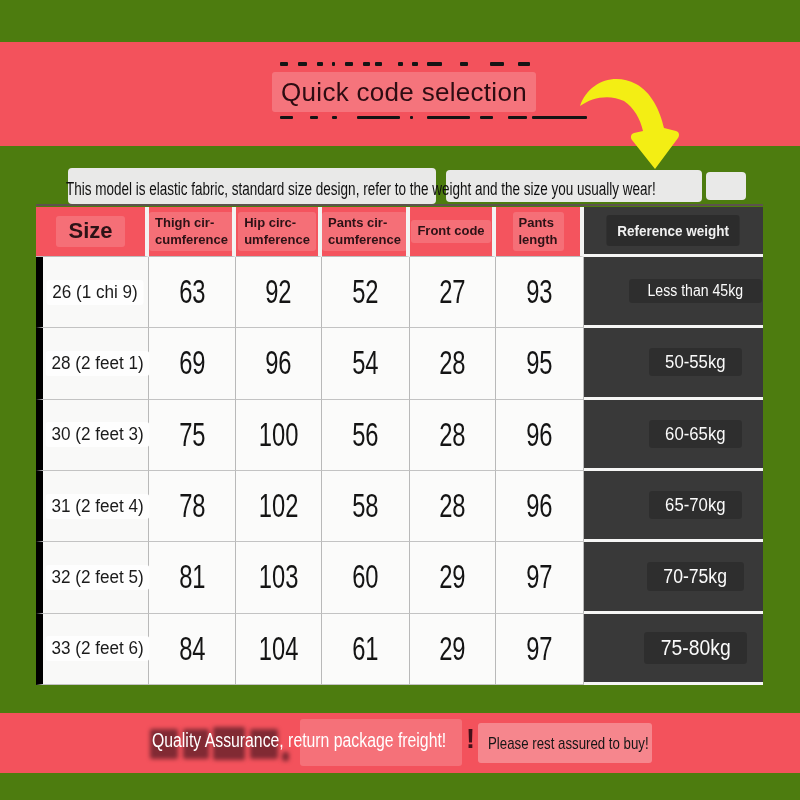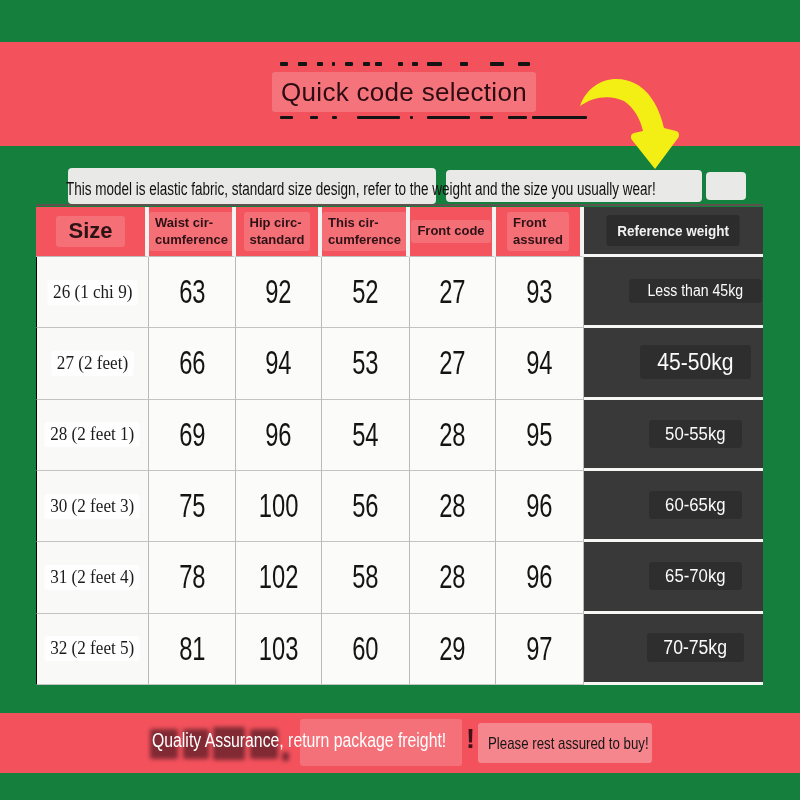--- a/index.html
+++ b/index.html
@@ -1,17 +1,17 @@
 <!DOCTYPE html>
 <html><head>
 <meta charset="utf-8">
 <style>
   html,body{margin:0;padding:0;}
   body{background:#f5f5f4;font-family:"Liberation Sans",sans-serif;}
-  .page{position:relative;width:800px;height:800px;overflow:hidden;background:#15803d;}
+  .page{position:relative;width:800px;height:800px;overflow:hidden;background:#4d7c0f;}
 
   
   .hero{position:absolute;left:0;top:42px;width:800px;height:104px;background:#f3525c;}
   .mark{position:absolute;background:#141414;border-radius:1px;}
 
   .title-box{position:absolute;left:272px;top:72px;width:264px;height:40px;
     background:rgba(255,255,255,0.20);border-radius:3px;display:flex;align-items:center;
     justify-content:center;z-index:2;}
   .title-box span{font-size:26px;color:#2e0c12;letter-spacing:.3px;white-space:nowrap;}
 
@@ -29,21 +29,21 @@
   .size-table th,.size-table td{box-sizing:border-box;padding:0;text-align:center;vertical-align:middle;}
   .size-table th{background:#f4545e;height:50px;border-right:4px solid #f3f3f2;border-bottom:1px solid #bdbdbd;}
   .size-table th .hbox{display:inline-block;background:rgba(255,255,255,0.16);border-radius:3px;
     padding:3px 6px;font-size:13px;color:#2d1216;line-height:1.3;text-align:left;}
   .size-table th .hline{display:block;}
   .size-table th.size-th .hbox{font-size:22px;padding:2px 12px;line-height:1.2;}
   .size-table th.dark{background:#393939;border-right:none;border-bottom:3px solid #f6f6f5;}
   .size-table th.dark .hbox{background:rgba(0,0,0,0.22);color:#f0f0f0;font-size:15px;
     padding:6px 12px;transform:scaleX(0.9);}
   .size-table td{background:#fbfbfa;border-right:1px solid #b9b9b9;border-bottom:1px solid #c3c3c3;}
-  .size-table tr td:first-child{border-left:1px solid #000000;background:#f9f9f8;font-family:Liberation Serif, serif;}
+  .size-table tr td:first-child{border-left:7px solid #000000;background:#f9f9f8;}
   .size-table td .num{display:inline-block;font-size:33px;transform:scaleX(0.72);color:#141414;}
   .size-table td .size-label{display:inline-block;background:#fefefe;border-radius:3px;
     padding:2px 6px;font-size:18px;color:#1b1b1b;transform:scaleX(0.95);white-space:nowrap;}
   .size-table td.dark{background:#393939;border-right:none;border-bottom:3px solid #f6f6f5;padding-left:44px;}
   .size-table td.dark .wbox{display:inline-block;background:rgba(0,0,0,0.18);border-radius:3px;padding:3px 12px;}
   .size-table td.dark .wtext{display:inline-block;color:#fbfbfb;transform:scaleX(0.88);white-space:nowrap;}
 
   
   .bottom-banner{position:absolute;left:0;top:713px;width:800px;height:60px;background:#f3525c;}
   .cn-block{position:absolute;background:rgba(84,26,36,0.72);filter:blur(2px);border-radius:2px;z-index:1;}
@@ -115,48 +115,39 @@
         <col style="width:87px">
         <col style="width:86px">
       <col style="width:88px">
         <col style="width:86px">
         <col style="width:88px">
       <col style="width:179px">
     </colgroup>
     <thead>
         <tr>
           <th class="size-th"><span class="hbox"><span class="hline">Size</span></span></th>
-          <th><span class="hbox"><span class="hline">Waist cir-</span><span class="hline">cumference</span></span></th>
-          <th><span class="hbox"><span class="hline">Hip circ-</span><span class="hline">standard</span></span></th>
-          <th><span class="hbox"><span class="hline">This cir-</span><span class="hline">cumference</span></span></th>
+          <th><span class="hbox"><span class="hline">Thigh cir-</span><span class="hline">cumference</span></span></th>
+          <th><span class="hbox"><span class="hline">Hip circ-</span><span class="hline">umference</span></span></th>
+          <th><span class="hbox"><span class="hline">Pants cir-</span><span class="hline">cumference</span></span></th>
           <th><span class="hbox"><span class="hline">Front code</span></span></th>
-          <th><span class="hbox"><span class="hline">Front</span><span class="hline">assured</span></span></th>
+          <th><span class="hbox"><span class="hline">Pants</span><span class="hline">length</span></span></th>
           <th class="dark"><span class="hbox"><span class="hline">Reference weight</span></span></th>
         </tr>
       </thead>
     <tbody>
         <tr>
           <td><span class="size-label">26 (1 chi 9)</span></td>
           <td><span class="num">63</span></td>
           <td><span class="num">92</span></td>
           <td><span class="num">52</span></td>
           <td><span class="num">27</span></td>
           <td><span class="num">93</span></td>
           <td class="dark"><span class="wbox"><span class="wtext" style="font-size: 16px;">Less than 45kg</span></span></td>
         </tr>
         <tr>
-          <td><span class="size-label">27 (2 feet)</span></td>
-          <td><span class="num">66</span></td>
-          <td><span class="num">94</span></td>
-          <td><span class="num">53</span></td>
-          <td><span class="num">27</span></td>
-          <td><span class="num">94</span></td>
-          <td class="dark"><span class="wbox"><span class="wtext" style="font-size: 24px;">45-50kg</span></span></td>
-        </tr>
-        <tr>
           <td><span class="size-label">28 (2 feet 1)</span></td>
           <td><span class="num">69</span></td>
           <td><span class="num">96</span></td>
           <td><span class="num">54</span></td>
           <td><span class="num">28</span></td>
           <td><span class="num">95</span></td>
           <td class="dark"><span class="wbox"><span class="wtext" style="font-size: 19px;">50-55kg</span></span></td>
         </tr>
         <tr>
           <td><span class="size-label">30 (2 feet 3)</span></td>
@@ -178,20 +169,29 @@
         </tr>
         <tr>
           <td><span class="size-label">32 (2 feet 5)</span></td>
           <td><span class="num">81</span></td>
           <td><span class="num">103</span></td>
           <td><span class="num">60</span></td>
           <td><span class="num">29</span></td>
           <td><span class="num">97</span></td>
           <td class="dark"><span class="wbox"><span class="wtext" style="font-size: 20px;">70-75kg</span></span></td>
         </tr>
+        <tr>
+          <td><span class="size-label">33 (2 feet 6)</span></td>
+          <td><span class="num">84</span></td>
+          <td><span class="num">104</span></td>
+          <td><span class="num">61</span></td>
+          <td><span class="num">29</span></td>
+          <td><span class="num">97</span></td>
+          <td class="dark"><span class="wbox"><span class="wtext" style="font-size: 22px;">75-80kg</span></span></td>
+        </tr>
       </tbody>
   </table>
 
   <section class="bottom-banner">
     <div class="cn-block" style="left:150px;top:16px;width:28px;height:30px;"></div>
     <div class="cn-block" style="left:183px;top:16px;width:26px;height:30px;"></div>
     <div class="cn-block" style="left:213px;top:14px;width:32px;height:33px;"></div>
     <div class="cn-block" style="left:250px;top:16px;width:28px;height:30px;"></div>
     <div class="cn-block" style="left:282px;top:39px;width:7px;height:9px;"></div>
   </section>

